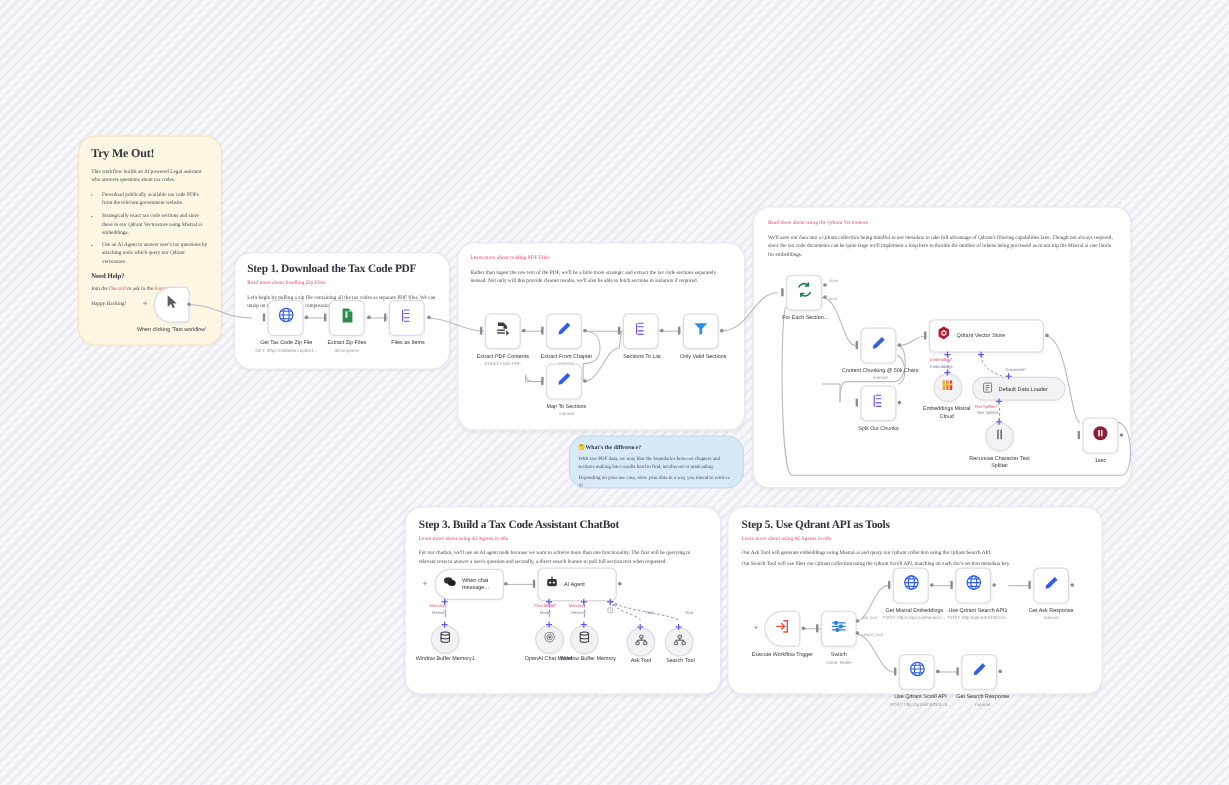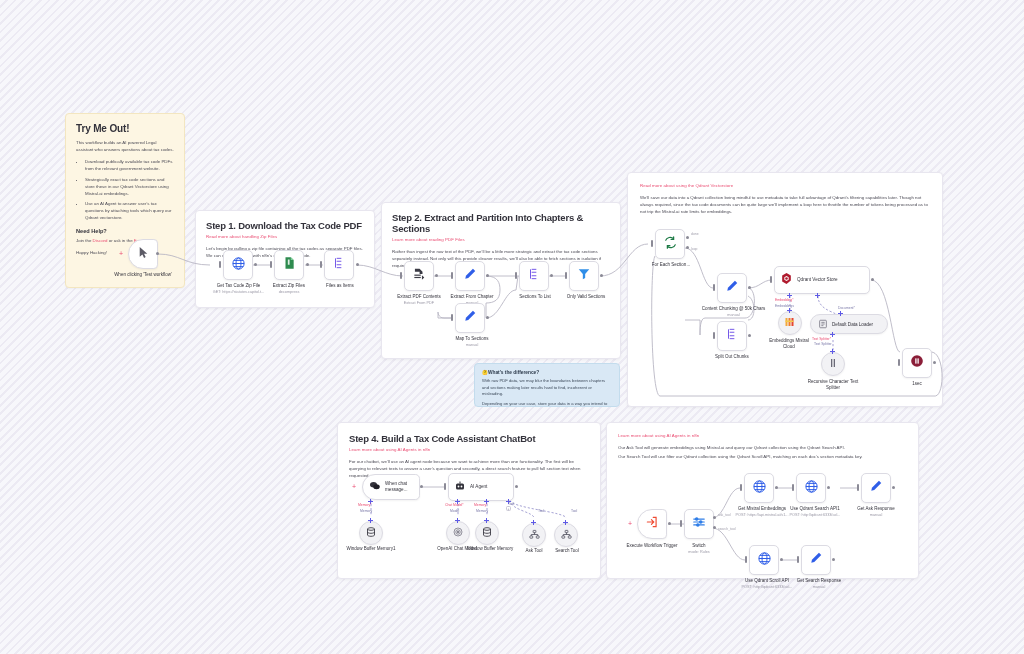--- a/index.html
+++ b/index.html
@@ -15,22 +15,23 @@
       135deg,
       #f7f7fb 0px, #f7f7fb 4px,
       #eceaf3 4px, #eceaf3 6px
     );
   }
   .canvas { position: absolute; inset: 0; }
 
   
   .note {
     position: absolute;
-    border-radius: 4px;
+    border-radius: 14px;
     overflow: hidden;
+    font-family: Liberation Serif, serif;
   }
   .note-yellow {
     background: #fdf6e3;
     border: 1px solid #f3e6c0;
     box-shadow: 0 1px 2px rgba(0,0,0,.04);
   }
   .note-white {
     background: #ffffff;
     border: 1px solid #e8e6ef;
     box-shadow: 0 1px 3px rgba(0,0,0,.05);
@@ -301,21 +302,20 @@
     </span>
   </div>
   <div class="io-stub" style="left:320px; top:261px;"></div>
   <div class="io-dot" style="left:356px; top:263px;"></div>
   <div class="node-caption" style="left:313px; top:283px; width:54px;">
     <span>Files as Items</span>
   </div>
 
   <div class="note note-white" style="left:381px; top:202px; width:240px; height:157px;">
     <div class="note-pad">
-      <div class="note-h-step">Step 2. Extract and Partition Into Chapters &amp; Sections</div>
       <div class="note-link">Learn more about reading PDF Files</div>
       <div class="note-p">Rather than ingest the raw text of the PDF, we'll be a little more strategic and extract the tax code sections separately instead. Not only will this provide cleaner results, we'll also be able to fetch sections in isolation if required.</div>
     </div>
   </div>
 
   <div class="node sq" style="left:404px; top:261px;">
     <span class="icon">
       <svg width="14" height="14" viewBox="0 0 24 24">
           <path d="M5 3h8l5 5v4h-5V8H5z" fill="#3a3a44"></path>
           <rect x="4" y="13" width="11" height="2" fill="#3a3a44"></rect>
@@ -514,21 +514,21 @@
     </span>
   </div>
   <div class="io-stub" style="left:898px; top:359px;"></div>
   <div class="io-dot" style="left:933px; top:361px;"></div>
   <div class="node-caption" style="left:895px; top:381px; width:44px;">
     <span>1sec</span>
   </div>
 
   <div class="note note-white" style="left:337px; top:422px; width:264px; height:157px;">
     <div class="note-pad" style="padding:10px 11px;">
-      <div class="note-h-step">Step 4. Build a Tax Code Assistant ChatBot</div>
+      <div class="note-h-step">Step 3. Build a Tax Code Assistant ChatBot</div>
       <div class="note-link">Learn more about using AI Agents in n8n</div>
       <div class="note-p">For our chatbot, we'll use an AI agent node because we want to achieve more than one functionality. The first will be querying to relevant texts to answer a user's question and secondly, a direct search feature to pull full section text when requested.</div>
     </div>
   </div>
 
   <div class="node chatwide" style="left:362px; top:474px; width:58px;">
     <span class="icon">
       <svg width="12" height="12" viewBox="0 0 24 24">
           <ellipse cx="9" cy="9.5" rx="7" ry="5.5" fill="#33323b"></ellipse>
           <ellipse cx="15" cy="13.5" rx="6.5" ry="5" fill="#1f1e26"></ellipse>
@@ -634,20 +634,21 @@
         </svg>
     </span>
   </div>
   <div class="ai-dot" style="left:563px; top:520px;"></div>
   <div class="node-caption" style="left:545px; top:548px; width:44px;">
     <span>Search Tool</span>
   </div>
 
   <div class="note note-white" style="left:606px; top:422px; width:313px; height:157px;">
     <div class="note-pad" style="padding:10px 11px;">
+      <div class="note-h-step">Step 5. Use Qdrant API as Tools</div>
       <div class="note-link">Learn more about using AI Agents in n8n</div>
       <div class="note-p tight">Our Ask Tool will generate embeddings using Mistral.ai and query our Qdrant collection using the Qdrant Search API.</div>
       <div class="note-p">Our Search Tool will use filter our Qdrant collection using the Qdrant Scroll API, matching on each doc's section metadata key.</div>
     </div>
   </div>
 
   <div class="node trigger" style="left:637px; top:509px;">
     <span class="icon">
       <svg width="14" height="14" viewBox="0 0 24 24" fill="none" stroke="#ef4b32" stroke-width="2" stroke-linecap="round">
           <path d="M14 4h5v16h-5"></path>

